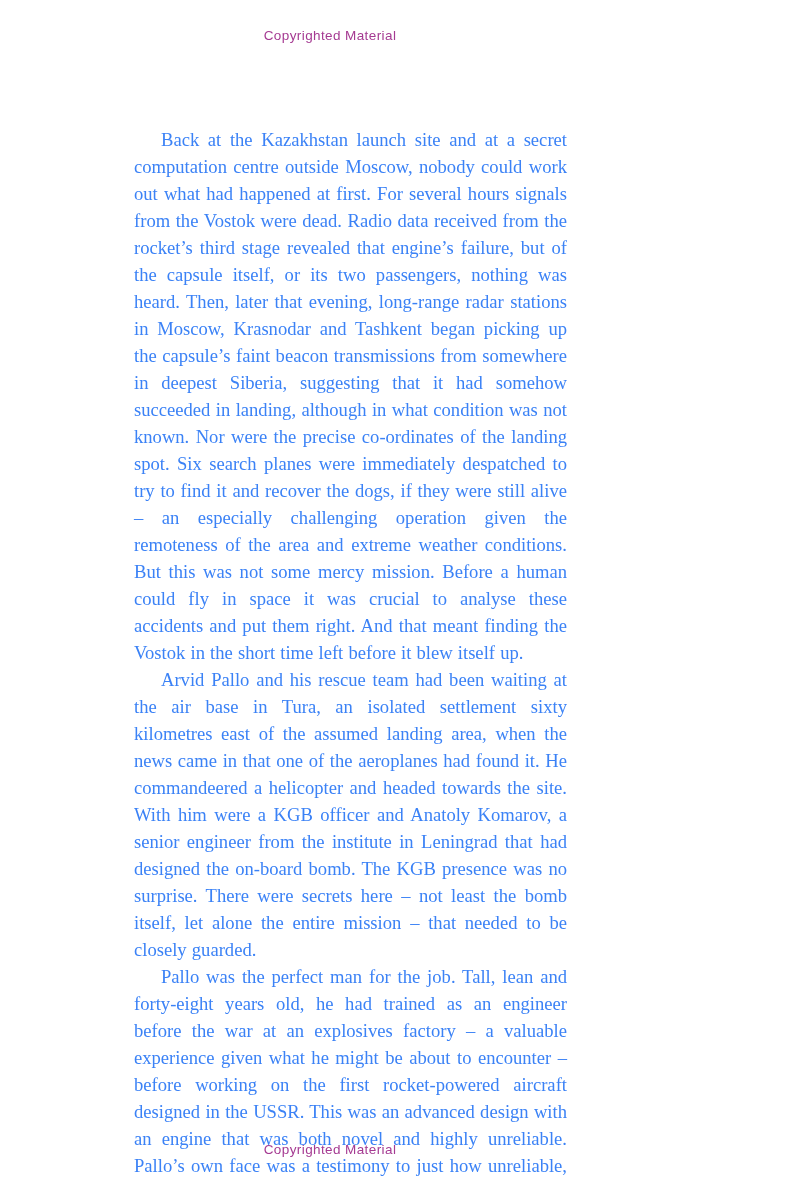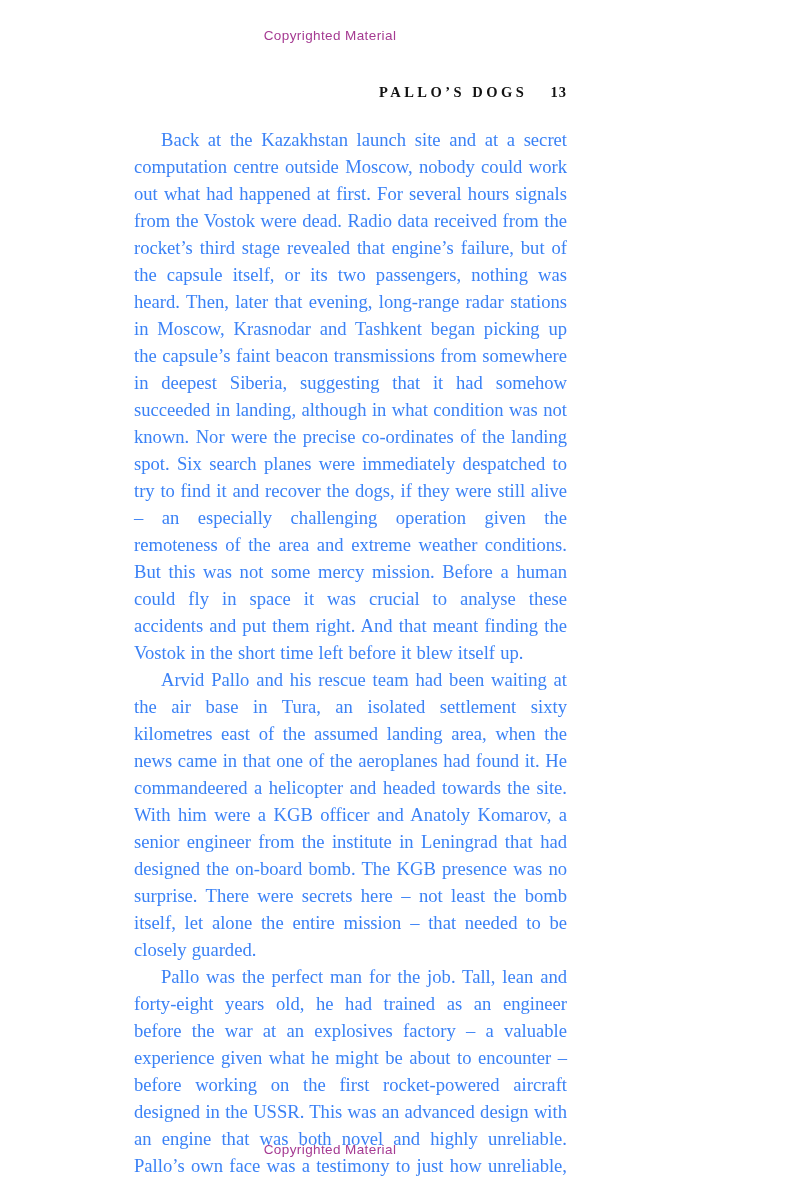--- a/index.html
+++ b/index.html
@@ -65,24 +65,20 @@
     word-spacing: 0.5px;
   }
 </style>
 </head>
 <body>
 
 <div class="page">
 
   <div class="copyright-notice copyright-top">Copyrighted Material</div>
 
-  <div class="running-header">
-    <span>PALLO’S DOGS</span>
-    <span class="page-number">13</span>
-  </div>
 
   <div class="body-text">
     <p>Back at the Kazakhstan launch site and at a secret computation centre outside Moscow, nobody could work out what had happened at first. For several hours signals from the Vostok were dead. Radio data received from the rocket’s third stage revealed that engine’s failure, but of the capsule itself, or its two passengers, nothing was heard. Then, later that evening, long-range radar stations in Moscow, Krasnodar and Tashkent began picking up the capsule’s faint beacon transmissions from somewhere in deepest Siberia, suggesting that it had somehow succeeded in landing, although in what condition was not known. Nor were the precise co-ordinates of the landing spot. Six search planes were immediately despatched to try to find it and recover the dogs, if they were still alive – an especially challenging operation given the remoteness of the area and extreme weather conditions. But this was not some mercy mission. Before a human could fly in space it was crucial to analyse these accidents and put them right. And that meant finding the Vostok in the short time left before it blew itself up.</p>
     <p>Arvid Pallo and his rescue team had been waiting at the air base in Tura, an isolated settlement sixty kilometres east of the assumed landing area, when the news came in that one of the aeroplanes had found it. He commandeered a helicopter and headed towards the site. With him were a KGB officer and Anatoly Komarov, a senior engineer from the institute in Leningrad that had designed the on-board bomb. The KGB presence was no surprise. There were secrets here – not least the bomb itself, let alone the entire mission – that needed to be closely guarded.</p>
     <p>Pallo was the perfect man for the job. Tall, lean and forty-eight years old, he had trained as an engineer before the war at an explosives factory – a valuable experience given what he might be about to encounter – before working on the first rocket-powered aircraft designed in the USSR. This was an advanced design with an engine that was both novel and highly unreliable. Pallo’s own face was a testimony to just how unreliable, since on one occasion in 1942 the aircraft’s rocket engine had exploded while it was still on the ground. Pallo had raced to rescue the pilot trapped in the cockpit, burning</p>
   </div>
 
   <div class="copyright-notice copyright-bottom">Copyrighted Material</div>
 
 </div>

